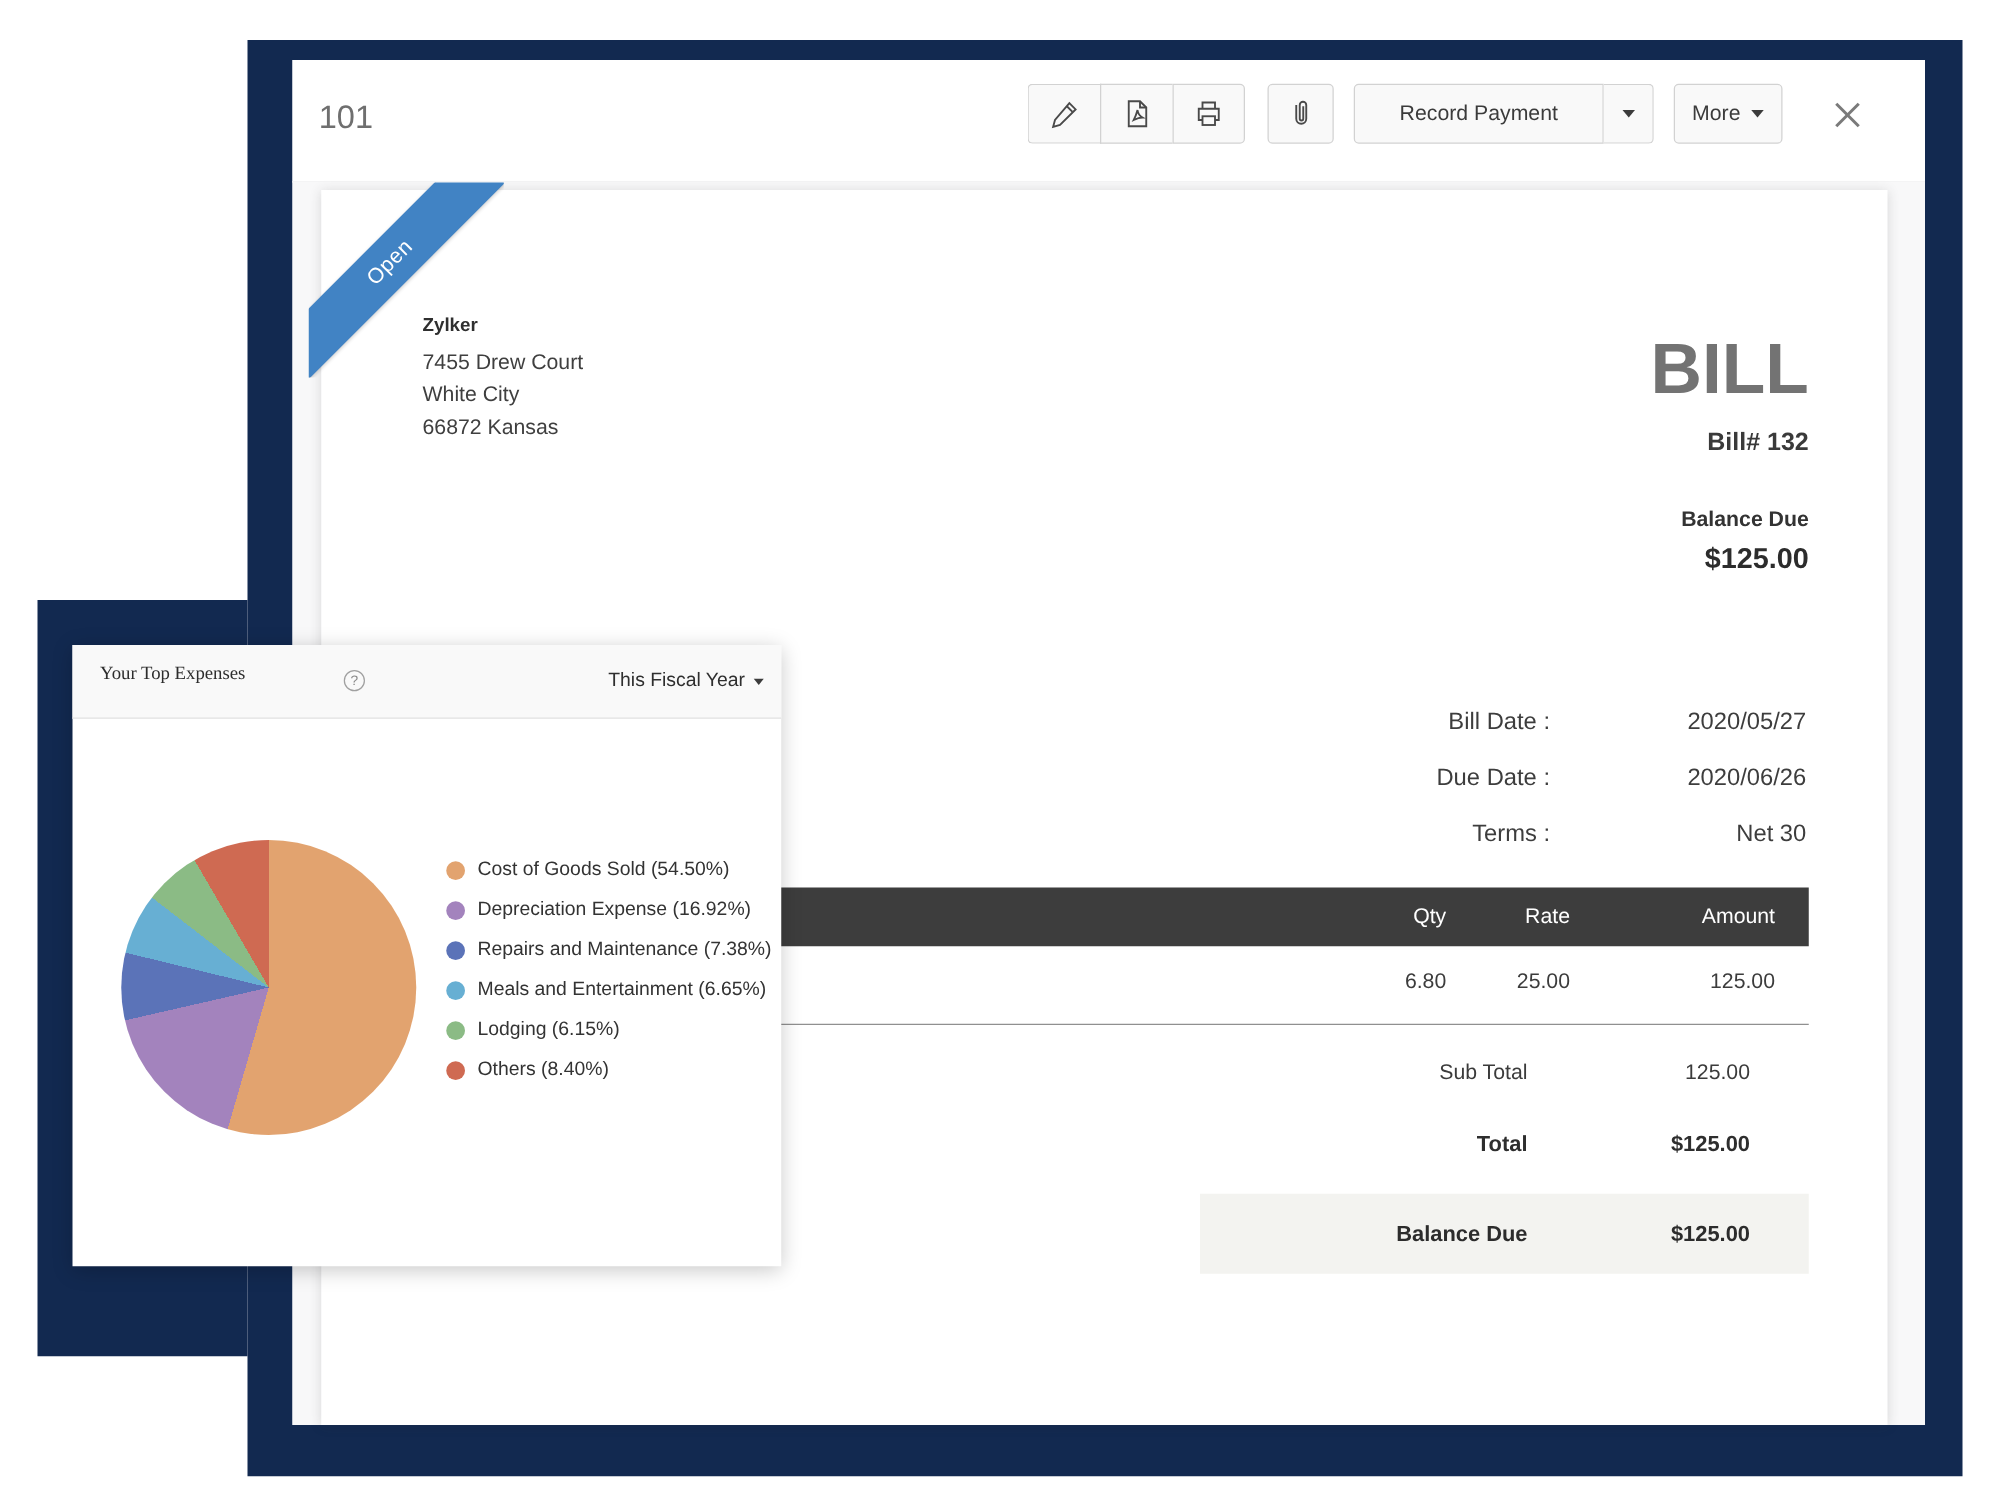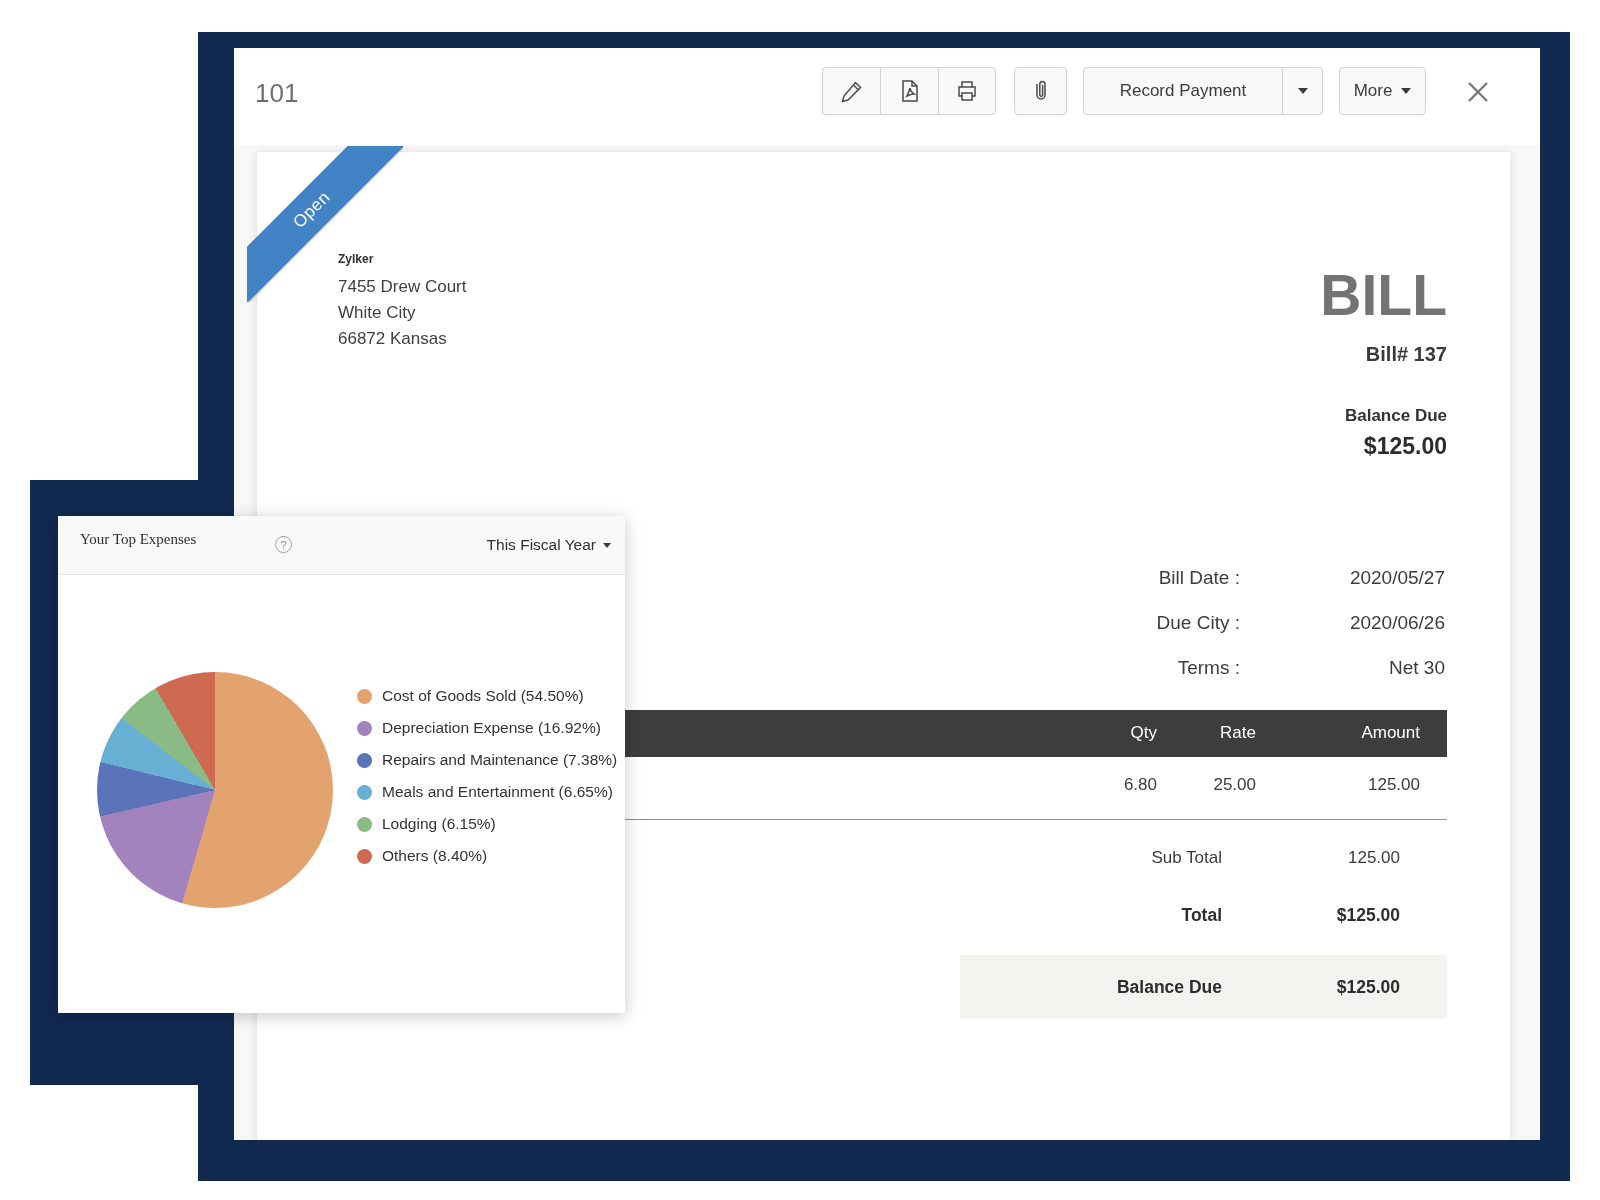--- a/index.html
+++ b/index.html
@@ -32,21 +32,21 @@
          box-shadow:0 1px 9px rgba(50,50,50,.16);}
   
   .ribbon-wrap{position:absolute;left:-10px;top:-6px;width:156px;height:156px;overflow:hidden;}
   .fold{position:absolute;width:0;height:0;}
   .fold-a{left:1px;top:120px;border-top:18px solid #2d5f9b;border-left:18px solid transparent;}
   .fold-b{left:120px;top:1px;border-left:18px solid #2d5f9b;border-top:18px solid transparent;}
   .ribbon{position:absolute;left:-60px;top:44px;width:250px;padding:10px 0;text-align:center;
           background:#4183c4;color:#fff;font-size:17px;letter-spacing:.5px;
           transform:rotate(-45deg);box-shadow:0 1px 3px rgba(0,0,0,.2);}
   .vendor{position:absolute;left:81px;top:100px;}
-  .vendor-name{font-size:12px;font-weight:bold;color:#2f2f2f;margin-bottom:8px;}
+  .vendor-name{font-size:15px;font-weight:bold;color:#2f2f2f;margin-bottom:8px;}
   .vendor-line{font-size:17px;color:#3f3f3f;line-height:26px;}
   .doc-block{position:absolute;right:63px;top:112px;text-align:right;}
   .doc-type{font-size:57px;line-height:62px;font-weight:700;color:#737373;}
   .doc-number{margin-top:17px;font-size:20px;font-weight:bold;color:#3a3a3a;}
   .bal-label{margin-top:40px;font-size:17px;font-weight:bold;color:#333;}
   .bal-value{margin-top:7px;font-size:23px;font-weight:bold;color:#2c2c2c;}
   .meta-block{position:absolute;right:65px;top:405px;width:520px;}
   .meta-row{position:relative;height:45px;font-size:19px;color:#3d3d3d;}
   .meta-row .m-label{position:absolute;right:205px;top:10px;}
   .meta-row .m-value{position:absolute;right:0;top:10px;}
@@ -155,32 +155,32 @@
 
         <div class="vendor">
           <div class="vendor-name">Zylker</div>
           <div class="vendor-line">7455 Drew Court</div>
           <div class="vendor-line">White City</div>
           <div class="vendor-line">66872 Kansas</div>
         </div>
 
         <div class="doc-block">
           <div class="doc-type">BILL</div>
-          <div class="doc-number">Bill# 137</div>
+          <div class="doc-number">Bill# 132</div>
           <div class="bal-label">Balance Due</div>
           <div class="bal-value">$125.00</div>
         </div>
 
         <div class="meta-block">
           <div class="meta-row">
             <span class="m-label">Bill Date :</span>
             <span class="m-value">2020/05/27</span>
           </div>
           <div class="meta-row">
-            <span class="m-label">Due City :</span>
+            <span class="m-label">Due Date :</span>
             <span class="m-value">2020/06/26</span>
           </div>
           <div class="meta-row">
             <span class="m-label">Terms :</span>
             <span class="m-value">Net 30</span>
           </div>
         </div>
 
         <div class="thead">
           <span class="col-qty">Qty</span>

